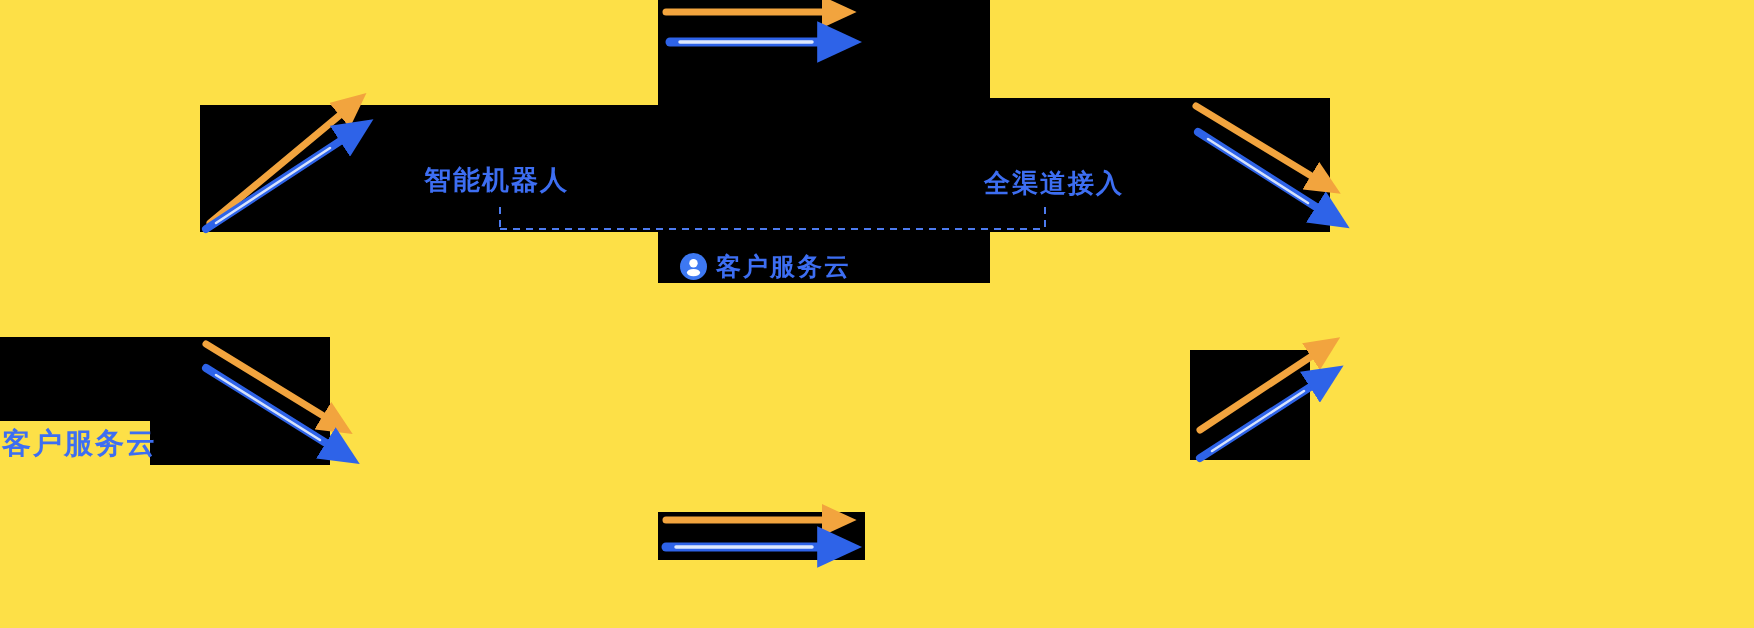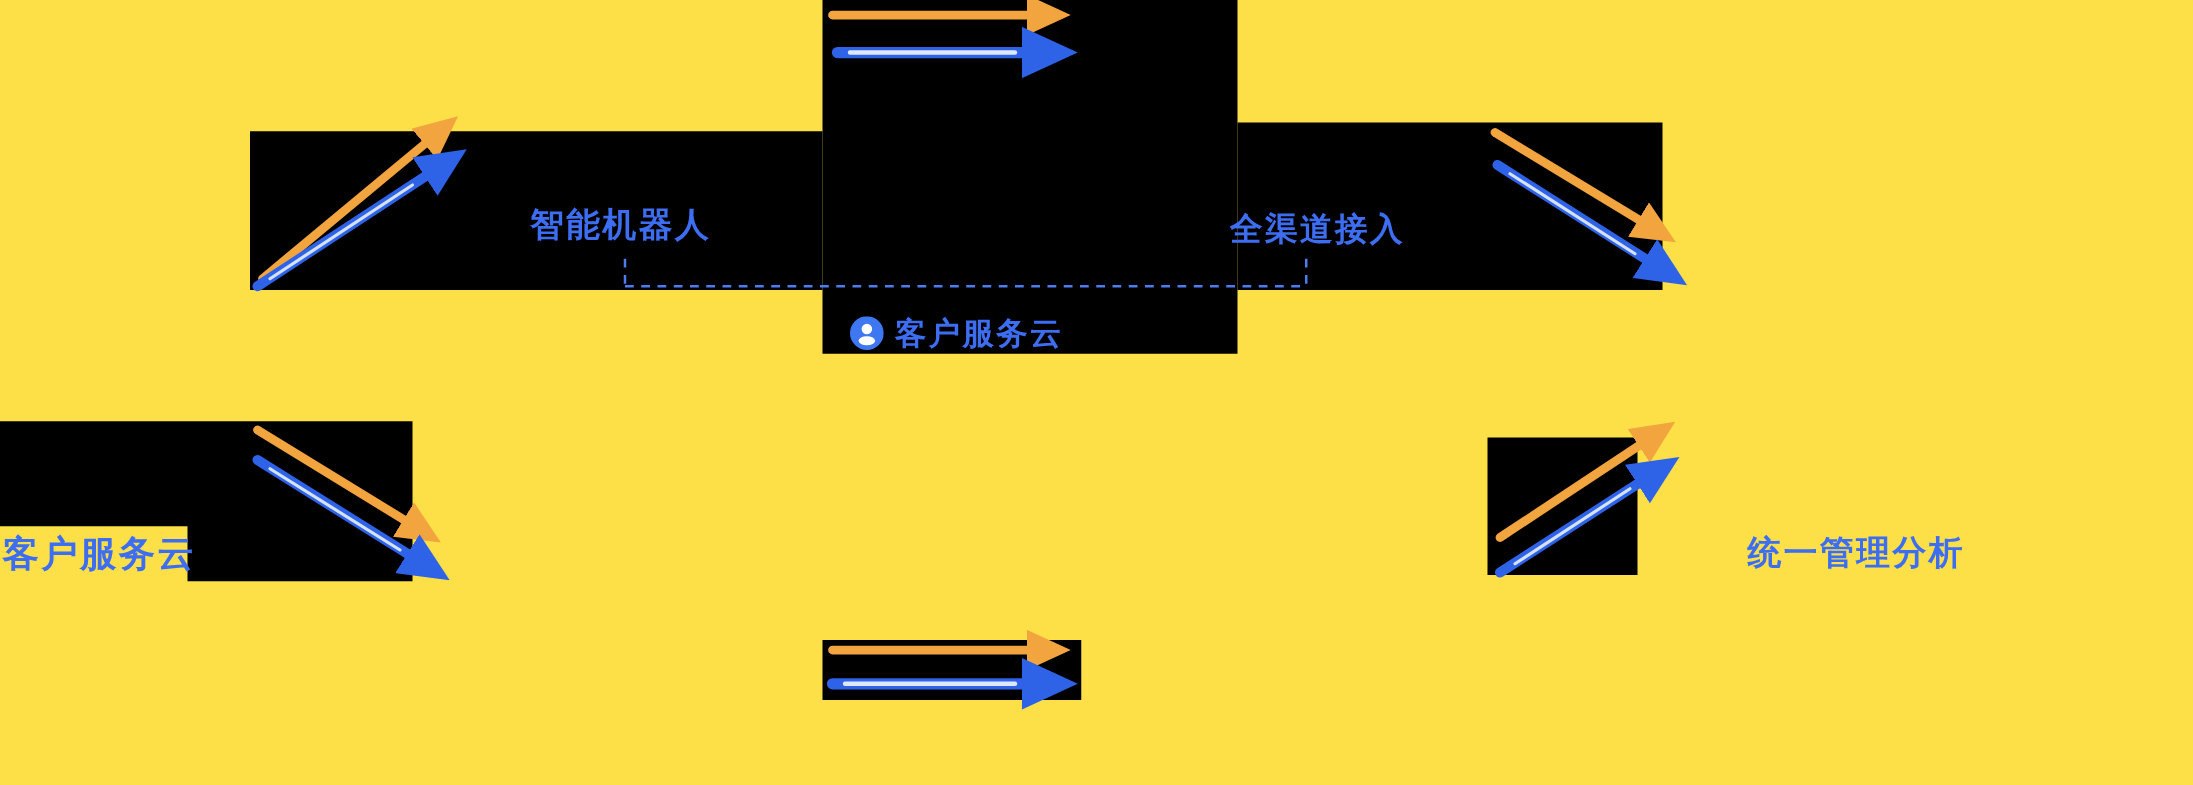--- a/index.html
+++ b/index.html
@@ -135,15 +135,14 @@
     <svg width="27" height="27" viewBox="0 0 27 27">
       <circle cx="13.5" cy="13.5" r="13.5" fill="#3D78F2"></circle>
       <circle cx="13.5" cy="10.2" r="4.2" fill="#ffffff"></circle>
       <ellipse cx="13.5" cy="19.6" rx="6.6" ry="3.6" fill="#ffffff"></ellipse>
     </svg>
     <span class="label-text">客户服务云</span>
   </div>
 
   <div class="label" id="label-omnichannel">客户服务云</div>
 
-  <div class="label" id="label-unified">统一管理分析</div>
 
 </div>
 
 </body></html>

